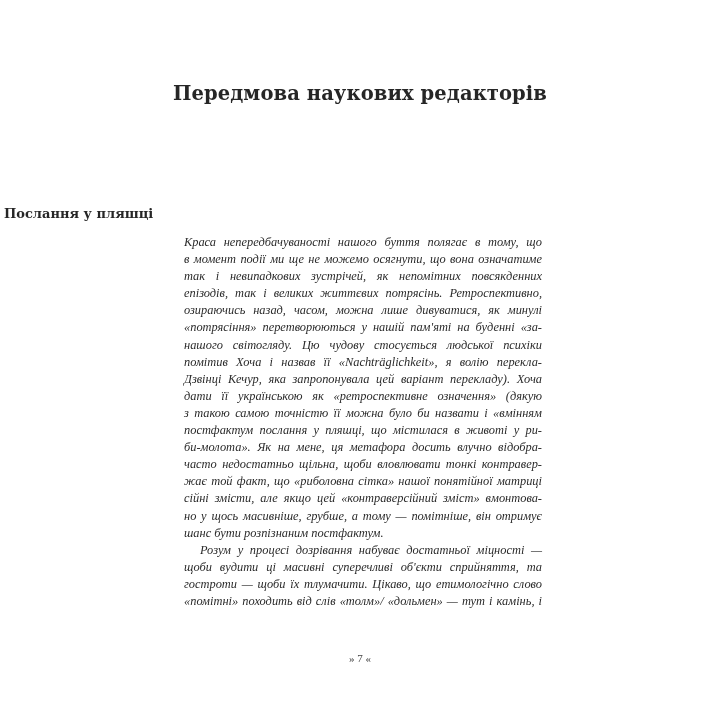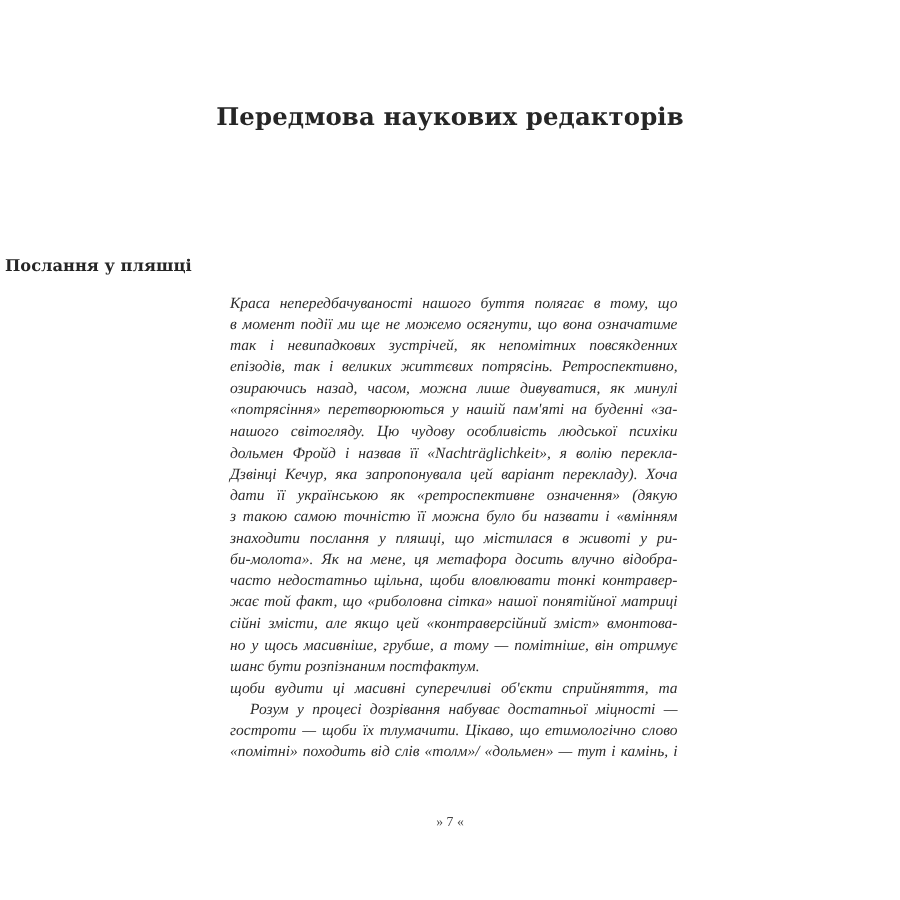--- a/index.html
+++ b/index.html
@@ -19,32 +19,32 @@
   <h1 class="title" style="margin:0;">Передмова наукових редакторів</h1>
   <h2 class="subtitle" style="margin:0;">Послання у пляшці</h2>
 
   <div class="body">
     <span class="line">Краса непередбачуваності нашого буття полягає в тому, що</span>
     <span class="line">в момент події ми ще не можемо осягнути, що вона означатиме</span>
     <span class="line">так і невипадкових зустрічей, як непомітних повсякденних</span>
     <span class="line">епізодів, так і великих життєвих потрясінь. Ретроспективно,</span>
     <span class="line">озираючись назад, часом, можна лише дивуватися, як минулі</span>
     <span class="line">«потрясіння» перетворюються у нашій пам'яті на буденні «за-</span>
-    <span class="line">нашого світогляду. Цю чудову особливість людської психіки</span>
-    <span class="line">дольмен Фройд і назвав її «Nachträglichkeit», я волію перекла-</span>
+    <span class="line">нашого світогляду. Цю чудову стосується людської психіки</span>
+    <span class="line">помітив Хоча і назвав її «Nachträglichkeit», я волію перекла-</span>
     <span class="line">Дзвінці Кечур, яка запропонувала цей варіант перекладу). Хоча</span>
     <span class="line">дати її українською як «ретроспективне означення» (дякую</span>
     <span class="line">з такою самою точністю її можна було би назвати і «вмінням</span>
-    <span class="line">знаходити послання у пляшці, що містилася в животі у ри-</span>
+    <span class="line">постфактум послання у пляшці, що містилася в животі у ри-</span>
     <span class="line">би-молота». Як на мене, ця метафора досить влучно відобра-</span>
     <span class="line">часто недостатньо щільна, щоби вловлювати тонкі контравер-</span>
     <span class="line">жає той факт, що «риболовна сітка» нашої понятійної матриці</span>
     <span class="line">сійні змісти, але якщо цей «контраверсійний зміст» вмонтова-</span>
     <span class="line">но у щось масивніше, грубше, а тому — помітніше, він отримує</span>
     <span class="line last">шанс бути розпізнаним постфактум.</span>
+    <span class="line indent">Розум у процесі дозрівання набуває достатньої міцності —</span>
     <span class="line">щоби вудити ці масивні суперечливі об'єкти сприйняття, та</span>
-    <span class="line indent">Розум у процесі дозрівання набуває достатньої міцності —</span>
     <span class="line">гостроти — щоби їх тлумачити. Цікаво, що етимологічно слово</span>
     <span class="line">«помітні» походить від слів «толм»/ «дольмен» — тут і камінь, і</span>
   </div>
 
   <div class="pagenum">» 7 «</div>
 </div>
 
 </body></html>

